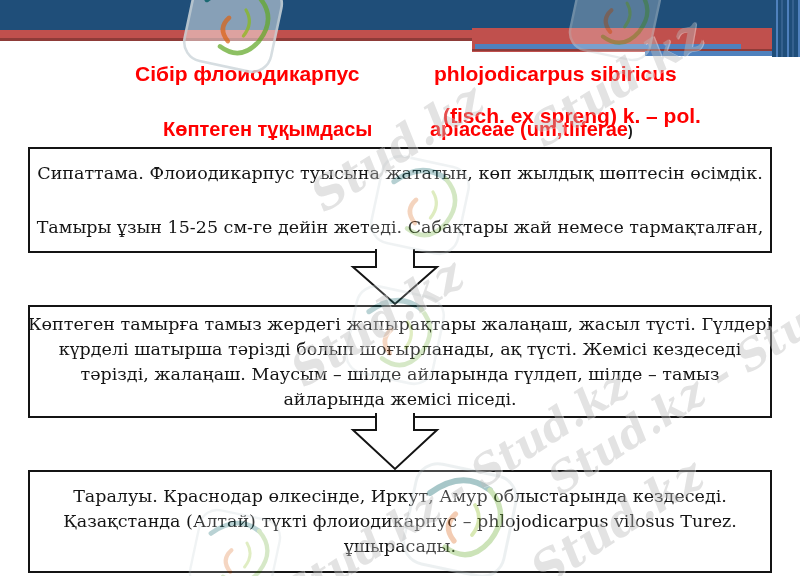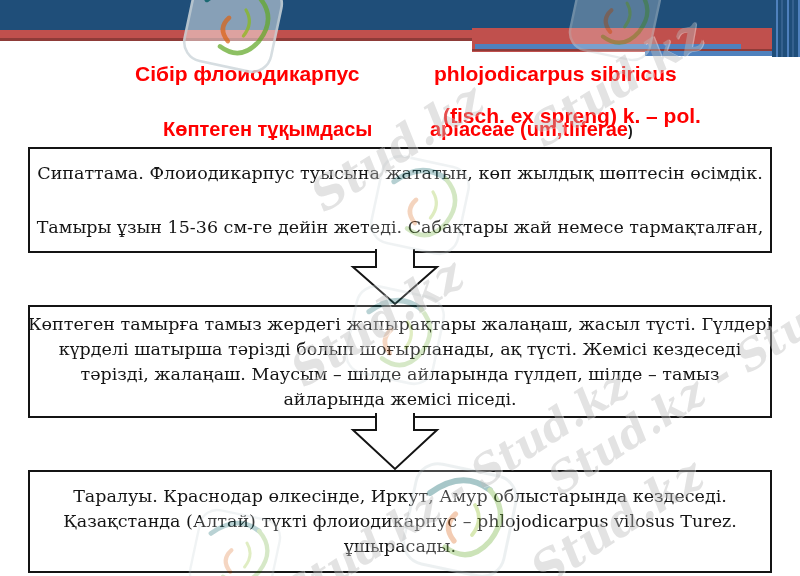--- a/index.html
+++ b/index.html
@@ -78,21 +78,21 @@
   <div class="edge-stripes"></div>
 
   <span class="ttl" id="t1l">Сібір флоиодикарпус</span>
   <span class="ttl" id="t1r">phlojodicarpus sibiricus</span>
   <span class="ttl" id="t2">(fisch. ex spreng) k. – pol.</span>
   <span class="ttl" id="t3l">Көптеген тұқымдасы</span>
   <span class="ttl" id="t3r"><span>apiaceae (um,tliferae</span><span class="close-paren">)</span></span>
 
   <div class="box" id="box1">
     <div class="ln">Сипаттама. Флоиодикарпус туысына жататын, көп жылдық шөптесін өсімдік.</div>
-    <div class="ln">Тамыры ұзын 15-36 см-ге дейін жетеді. Сабақтары жай немесе тармақталған,</div>
+    <div class="ln">Тамыры ұзын 15-25 см-ге дейін жетеді. Сабақтары жай немесе тармақталған,</div>
   </div>
 
   <div class="box" id="box2">
     <div class="ln">Көптеген тамырға тамыз жердегі жапырақтары жалаңаш, жасыл түсті. Гүлдері</div>
     <div class="ln">күрделі шатырша тәрізді болып шоғырланады, ақ түсті. Жемісі кездеседі</div>
     <div class="ln">тәрізді, жалаңаш. Маусым – шілде айларында гүлдеп, шілде – тамыз</div>
     <div class="ln">айларында жемісі піседі.</div>
   </div>
 
   <div class="box" id="box3">

